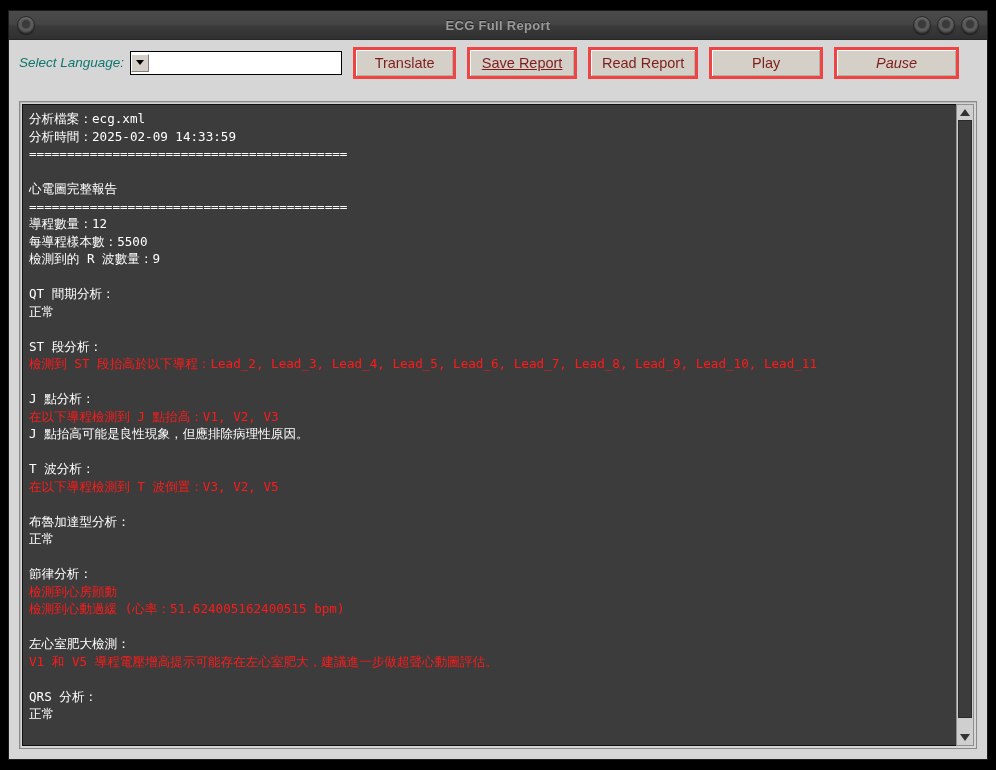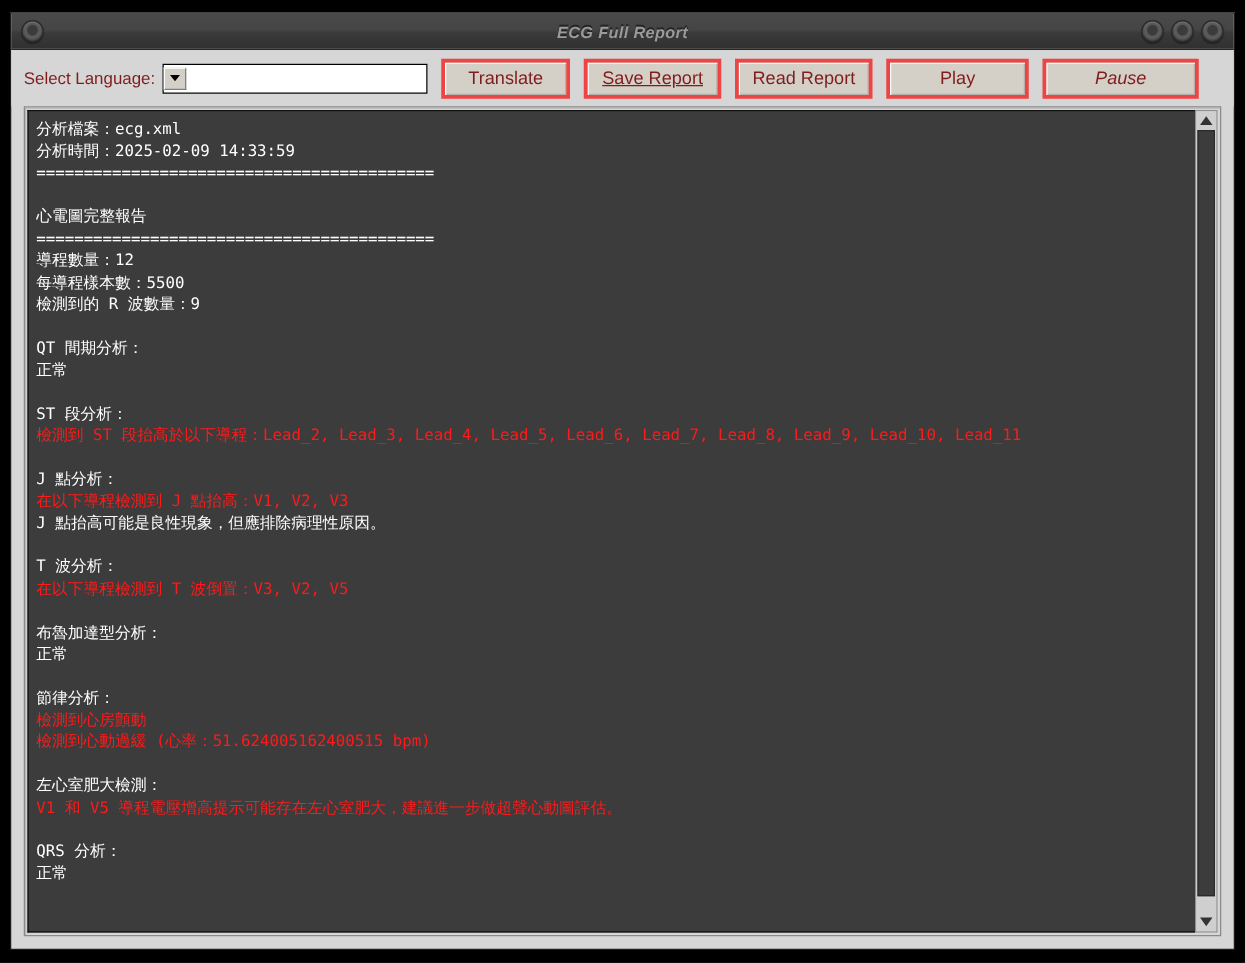--- a/index.html
+++ b/index.html
@@ -32,21 +32,20 @@
   
   #titlebar {
     height: 29px;
     flex: 0 0 29px;
     background: linear-gradient(to bottom, #4a4a4a 0%, #454545 45%, #3a3a3a 55%, #303030 100%);
     border-bottom: 1px solid #262626;
     display: flex;
     align-items: center;
     position: relative;
     box-sizing: border-box;
-    font-style: italic;
   }
   #title-text {
     position: absolute;
     left: 0; right: 0;
     text-align: center;
     font-size: 13px;
     font-weight: bold;
     color: #9a9a9a;
     letter-spacing: 0.3px;
     text-shadow: 0 -1px 0 #222;
@@ -78,23 +77,24 @@
     flex: 0 0 45px;
     height: 45px;
     display: flex;
     align-items: center;
     padding: 0 10px;
     box-sizing: border-box;
     background: #d6d6d6;
   }
   #lang-label {
     font-size: 13.5px;
-    color: #7f1d1d;
+    color: #0f766e;
     margin-right: 6px;
     white-space: nowrap;
+    font-style: italic;
   }
 
   
   #lang-combo {
     width: 212px;
     height: 24px;
     background: #ffffff;
     border: 1px solid #000000;
     box-sizing: border-box;
     display: flex;
@@ -158,21 +158,21 @@
   }
   .tb-button.w-translate { width: 103px; }
   .tb-button.w-save      { width: 110px; text-decoration: underline; }
   .tb-button.w-read      { width: 110px; }
   .tb-button.w-play      { width: 114px; }
   .tb-button.w-pause     { width: 125px; font-style: italic; }
 
   
   #report-wrap {
     flex: 1 1 auto;
-    margin: 0 10px 10px 10px;
+    margin: 16px 10px 10px 10px;
     border: 1px solid #8a8a8a;
     box-shadow: inset 1px 1px 0 #b8b8b8;
     background: #d6d6d6;
     display: flex;
     box-sizing: border-box;
     position: relative;
   }
   #report-text {
     flex: 1 1 auto;
     background: #3c3c3c;

